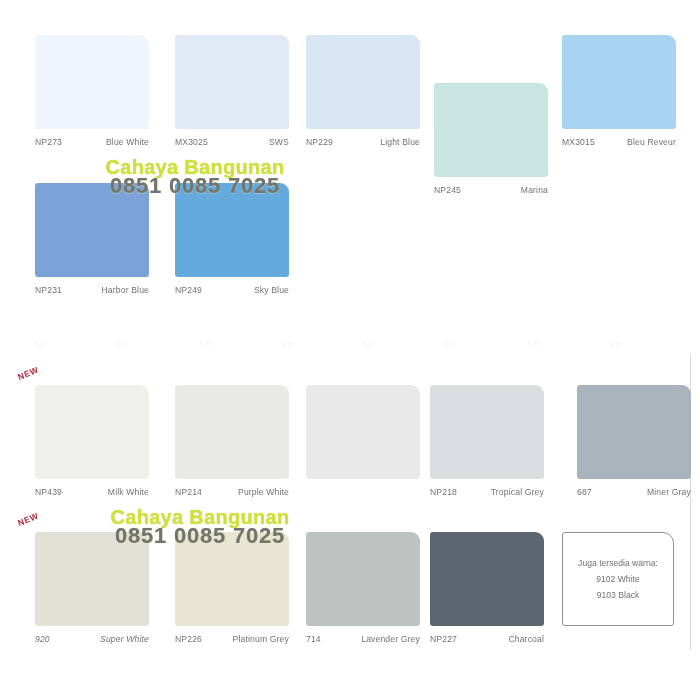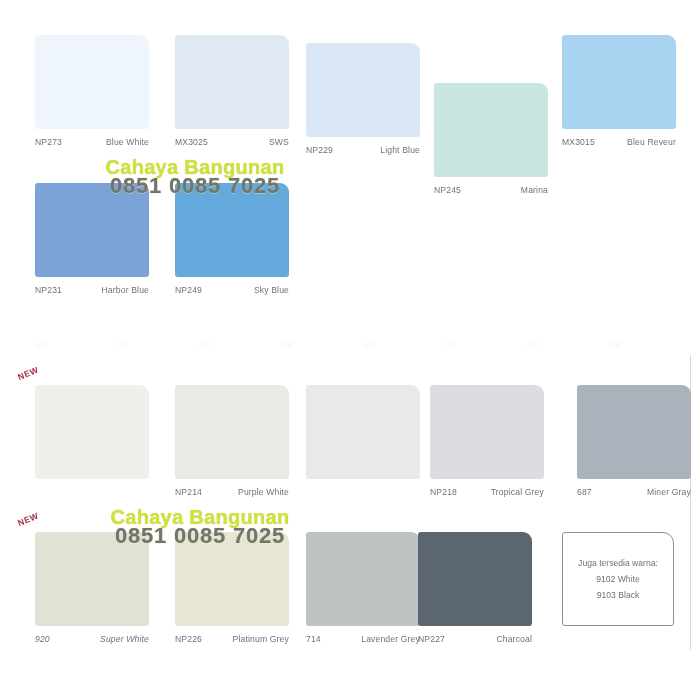--- a/index.html
+++ b/index.html
@@ -184,21 +184,21 @@
           <span class="name">Blue White</span>
         </div>
       </div>
       <div class="cell" style="left: 175px;">
         <div class="swatch" style="background: rgb(225, 233, 245);"></div>
         <div class="labels">
           <span class="code">MX3025</span>
           <span class="name">SWS</span>
         </div>
       </div>
-      <div class="cell" style="left: 306px; margin-top: 8px;">
+      <div class="cell" style="left: 306px;">
         <div class="swatch" style="background: rgb(216, 230, 245);"></div>
         <div class="labels">
           <span class="code">NP229</span>
           <span class="name">Light Blue</span>
         </div>
       </div>
       <div class="cell" style="left: 434px; margin-top: 48px;">
         <div class="swatch" style="background: rgb(200, 229, 226);"></div>
         <div class="labels">
           <span class="code">NP245</span>
@@ -227,20 +227,24 @@
         <div class="labels">
           <span class="code">NP249</span>
           <span class="name">Sky Blue</span>
         </div>
       </div>
     </div>
 
   <div class="row row-3">
       <div class="cell" style="left: 35px;">
         <div class="swatch" style="background: rgb(239, 240, 234);"></div>
+        <div class="labels">
+          <span class="code">NP439</span>
+          <span class="name">Milk White</span>
+        </div>
       </div>
       <div class="cell" style="left: 175px;">
         <div class="swatch" style="background: rgb(233, 234, 230);"></div>
         <div class="labels">
           <span class="code">NP214</span>
           <span class="name">Purple White</span>
         </div>
       </div>
       <div class="cell" style="left: 306px;">
         <div class="swatch" style="background: rgb(233, 233, 234);"></div>
@@ -276,21 +280,21 @@
           <span class="name">Platinum Grey</span>
         </div>
       </div>
       <div class="cell" style="left: 306px;">
         <div class="swatch" style="background: rgb(188, 195, 193);"></div>
         <div class="labels">
           <span class="code">714</span>
           <span class="name">Lavender Grey</span>
         </div>
       </div>
-      <div class="cell" style="left: 418px;">
+      <div class="cell" style="left: 430px;">
         <div class="swatch" style="background: rgb(91, 102, 112);"></div>
         <div class="labels">
           <span class="code">NP227</span>
           <span class="name">Charcoal</span>
         </div>
       </div>
     </div>
 
   <div class="new-badge new-r3">NEW</div>
   <div class="new-badge new-r4">NEW</div>

